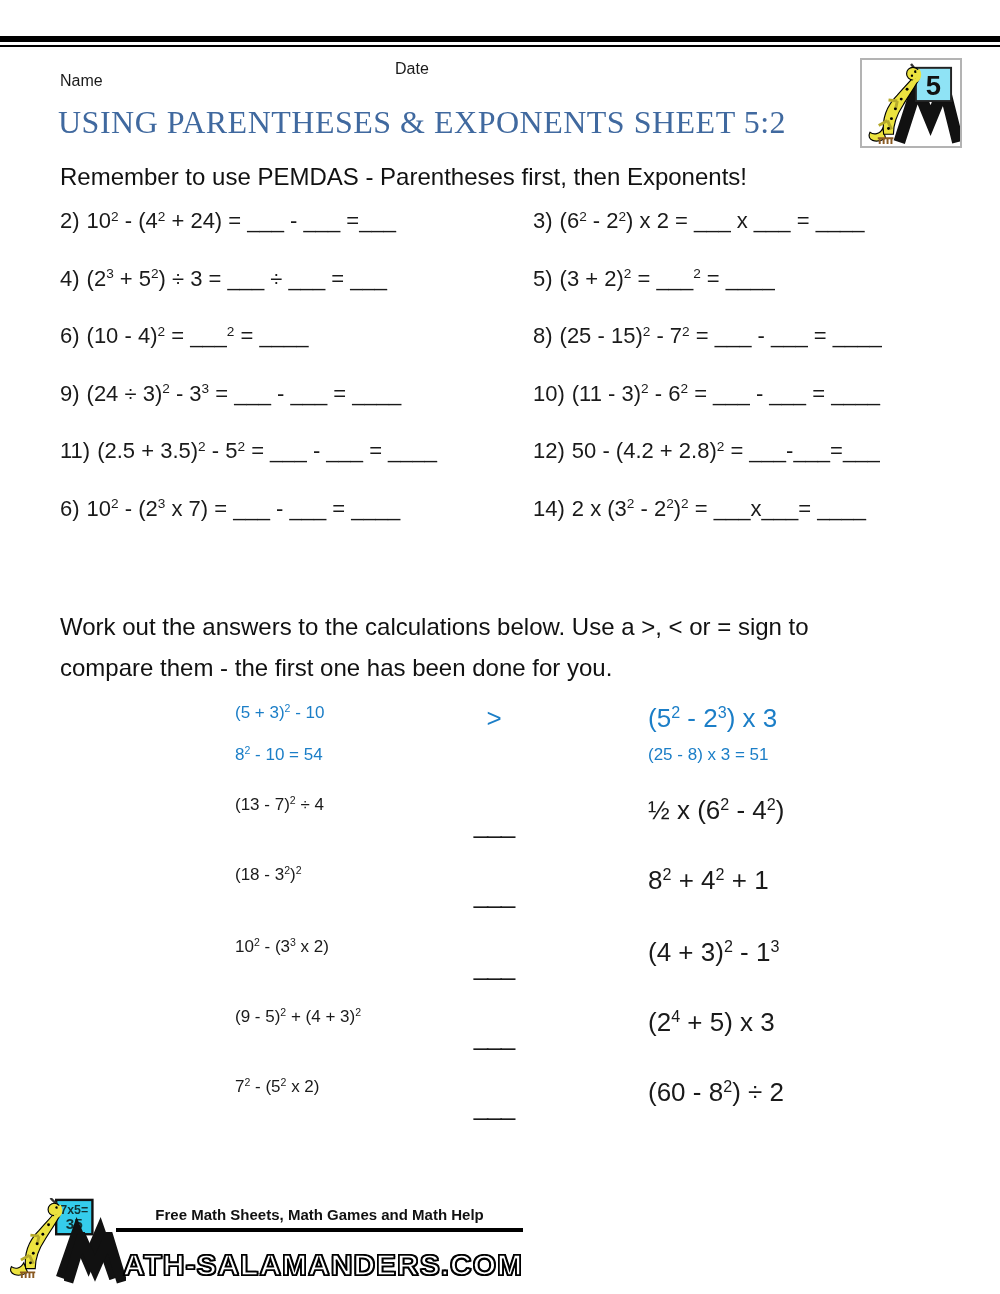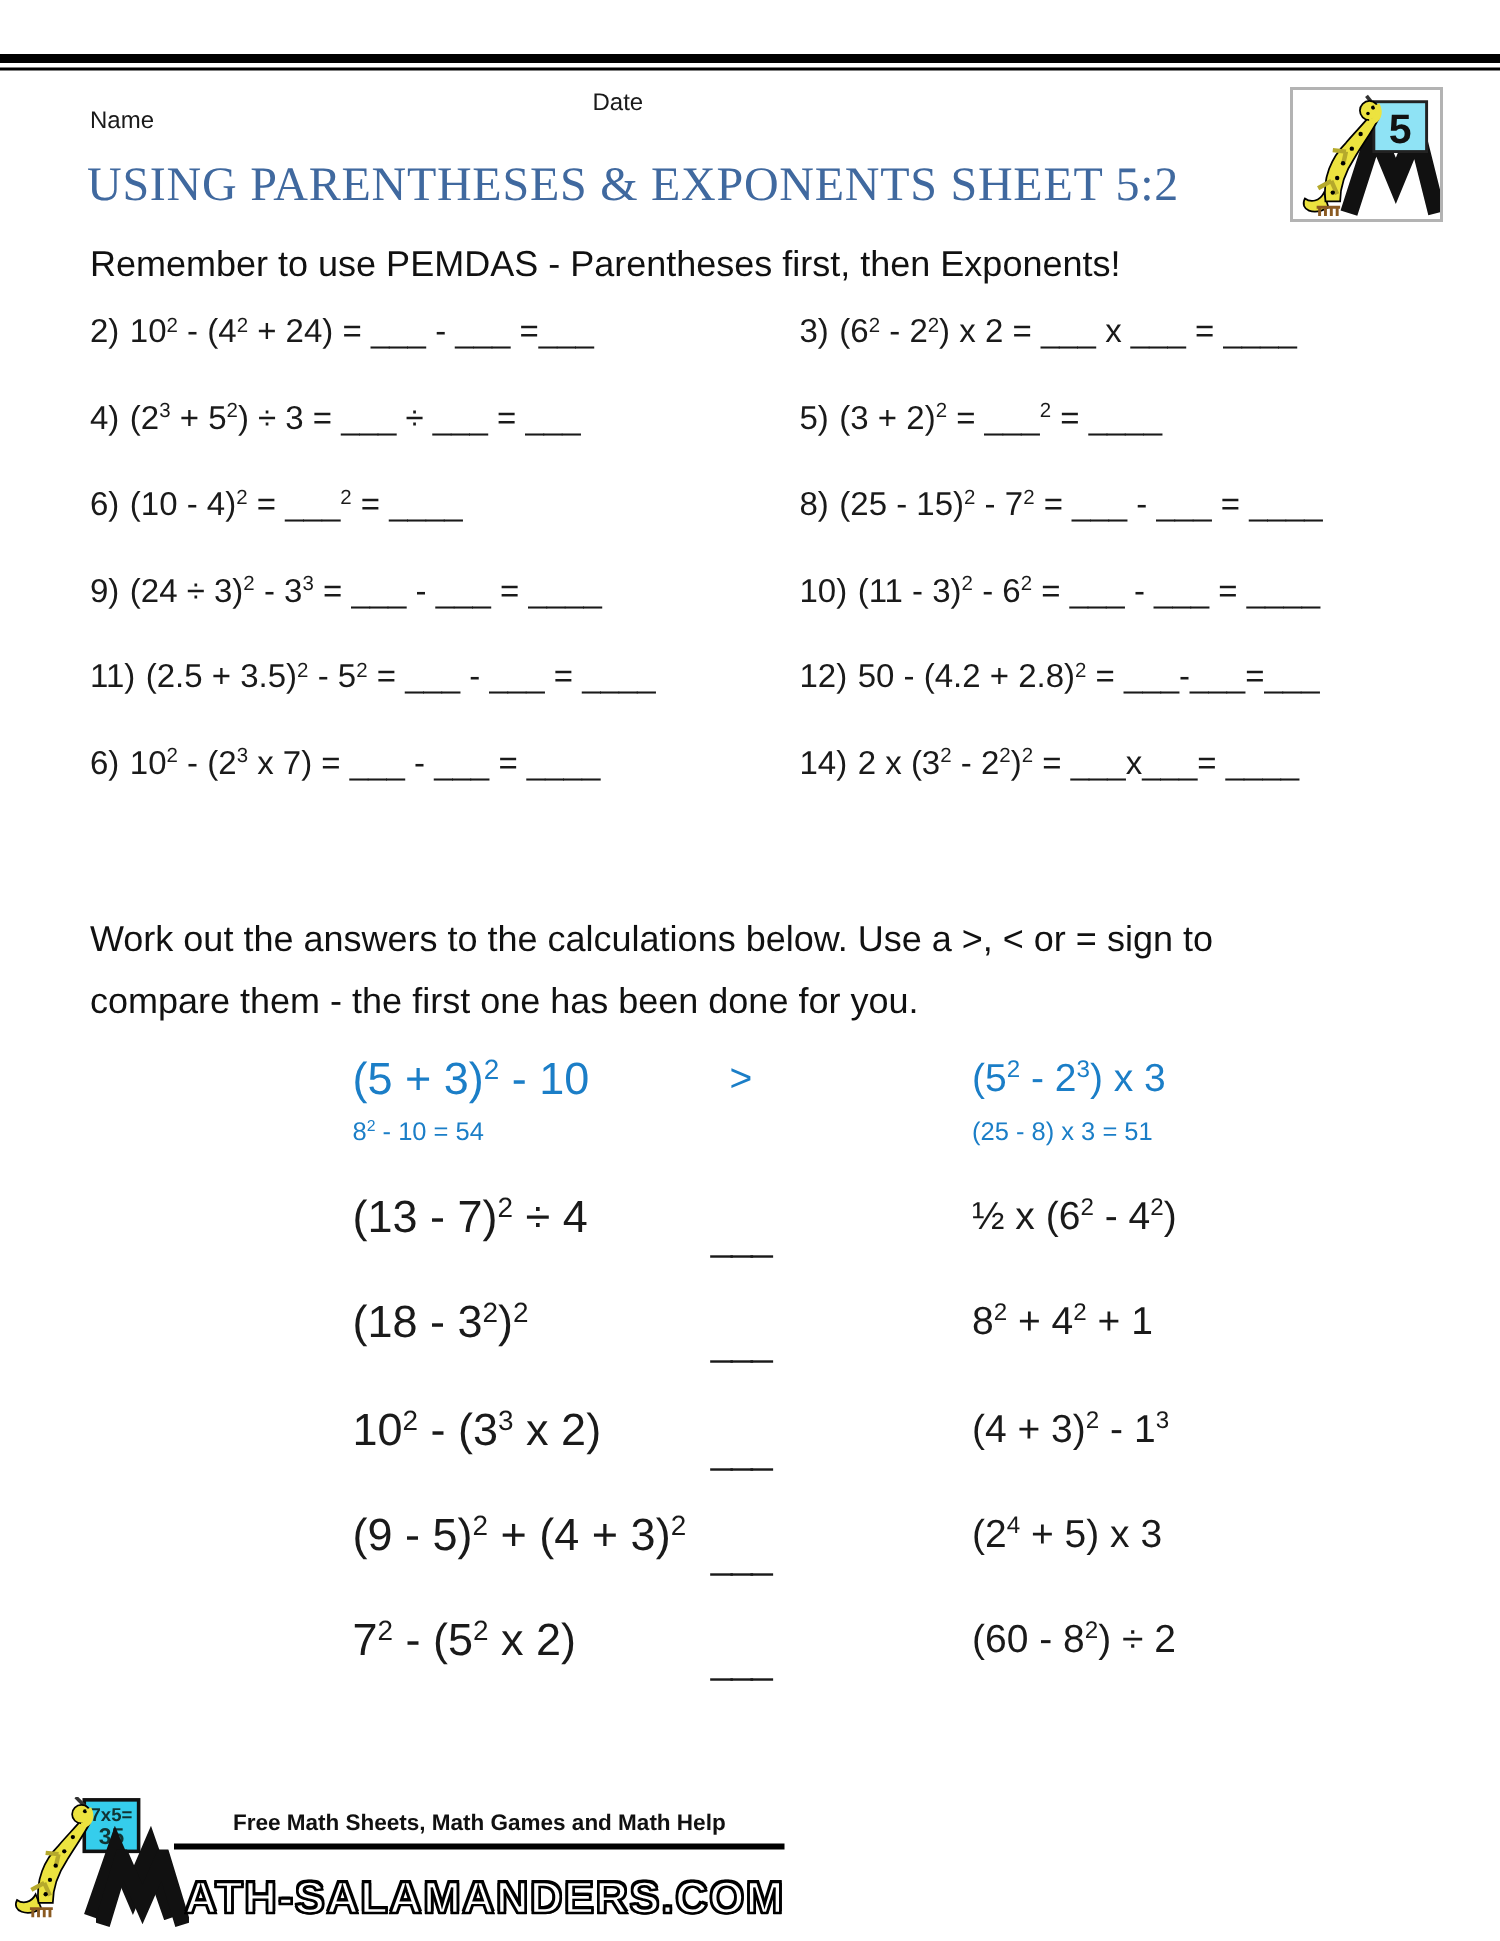--- a/index.html
+++ b/index.html
@@ -36,21 +36,21 @@
     display:grid; grid-template-columns:473px 1fr; grid-auto-rows:57.6px;
     font-size:22px; line-height:30px; white-space:nowrap;
   }
   .prob .pnum { margin-right:7px; }
 
   
   .instructions { position:absolute; left:60px; top:606px; font-size:24px; line-height:41px; color:#111; }
 
   
   .cmp-row, .cmp-working { position:absolute; left:0; width:1000px; height:46px; }
-  .cmp-left  { position:absolute; left:235px; font-size:30px; white-space:nowrap; }
+  .cmp-left  { position:absolute; left:235px; font-size:17px; white-space:nowrap; }
   .cmp-sign  { position:absolute; left:452px; width:84px; text-align:center; font-size:26px; }
   .cmp-row:not(.solved) .cmp-sign { top:14px; letter-spacing:-1px; }
   .cmp-right { position:absolute; left:648px; font-size:26px; white-space:nowrap; }
   .blue { color:var(--answer-blue,#1b7ec7); }
   .wk { font-size:17px; }
 
   
   .footer { position:absolute; left:0; top:1198px; width:792px; display:flex; justify-content:flex-start; align-items:flex-end; }
   .f-logo { flex:0 0 auto; margin-right:-4px; }
   .f-col { display:flex; flex-direction:column; }

